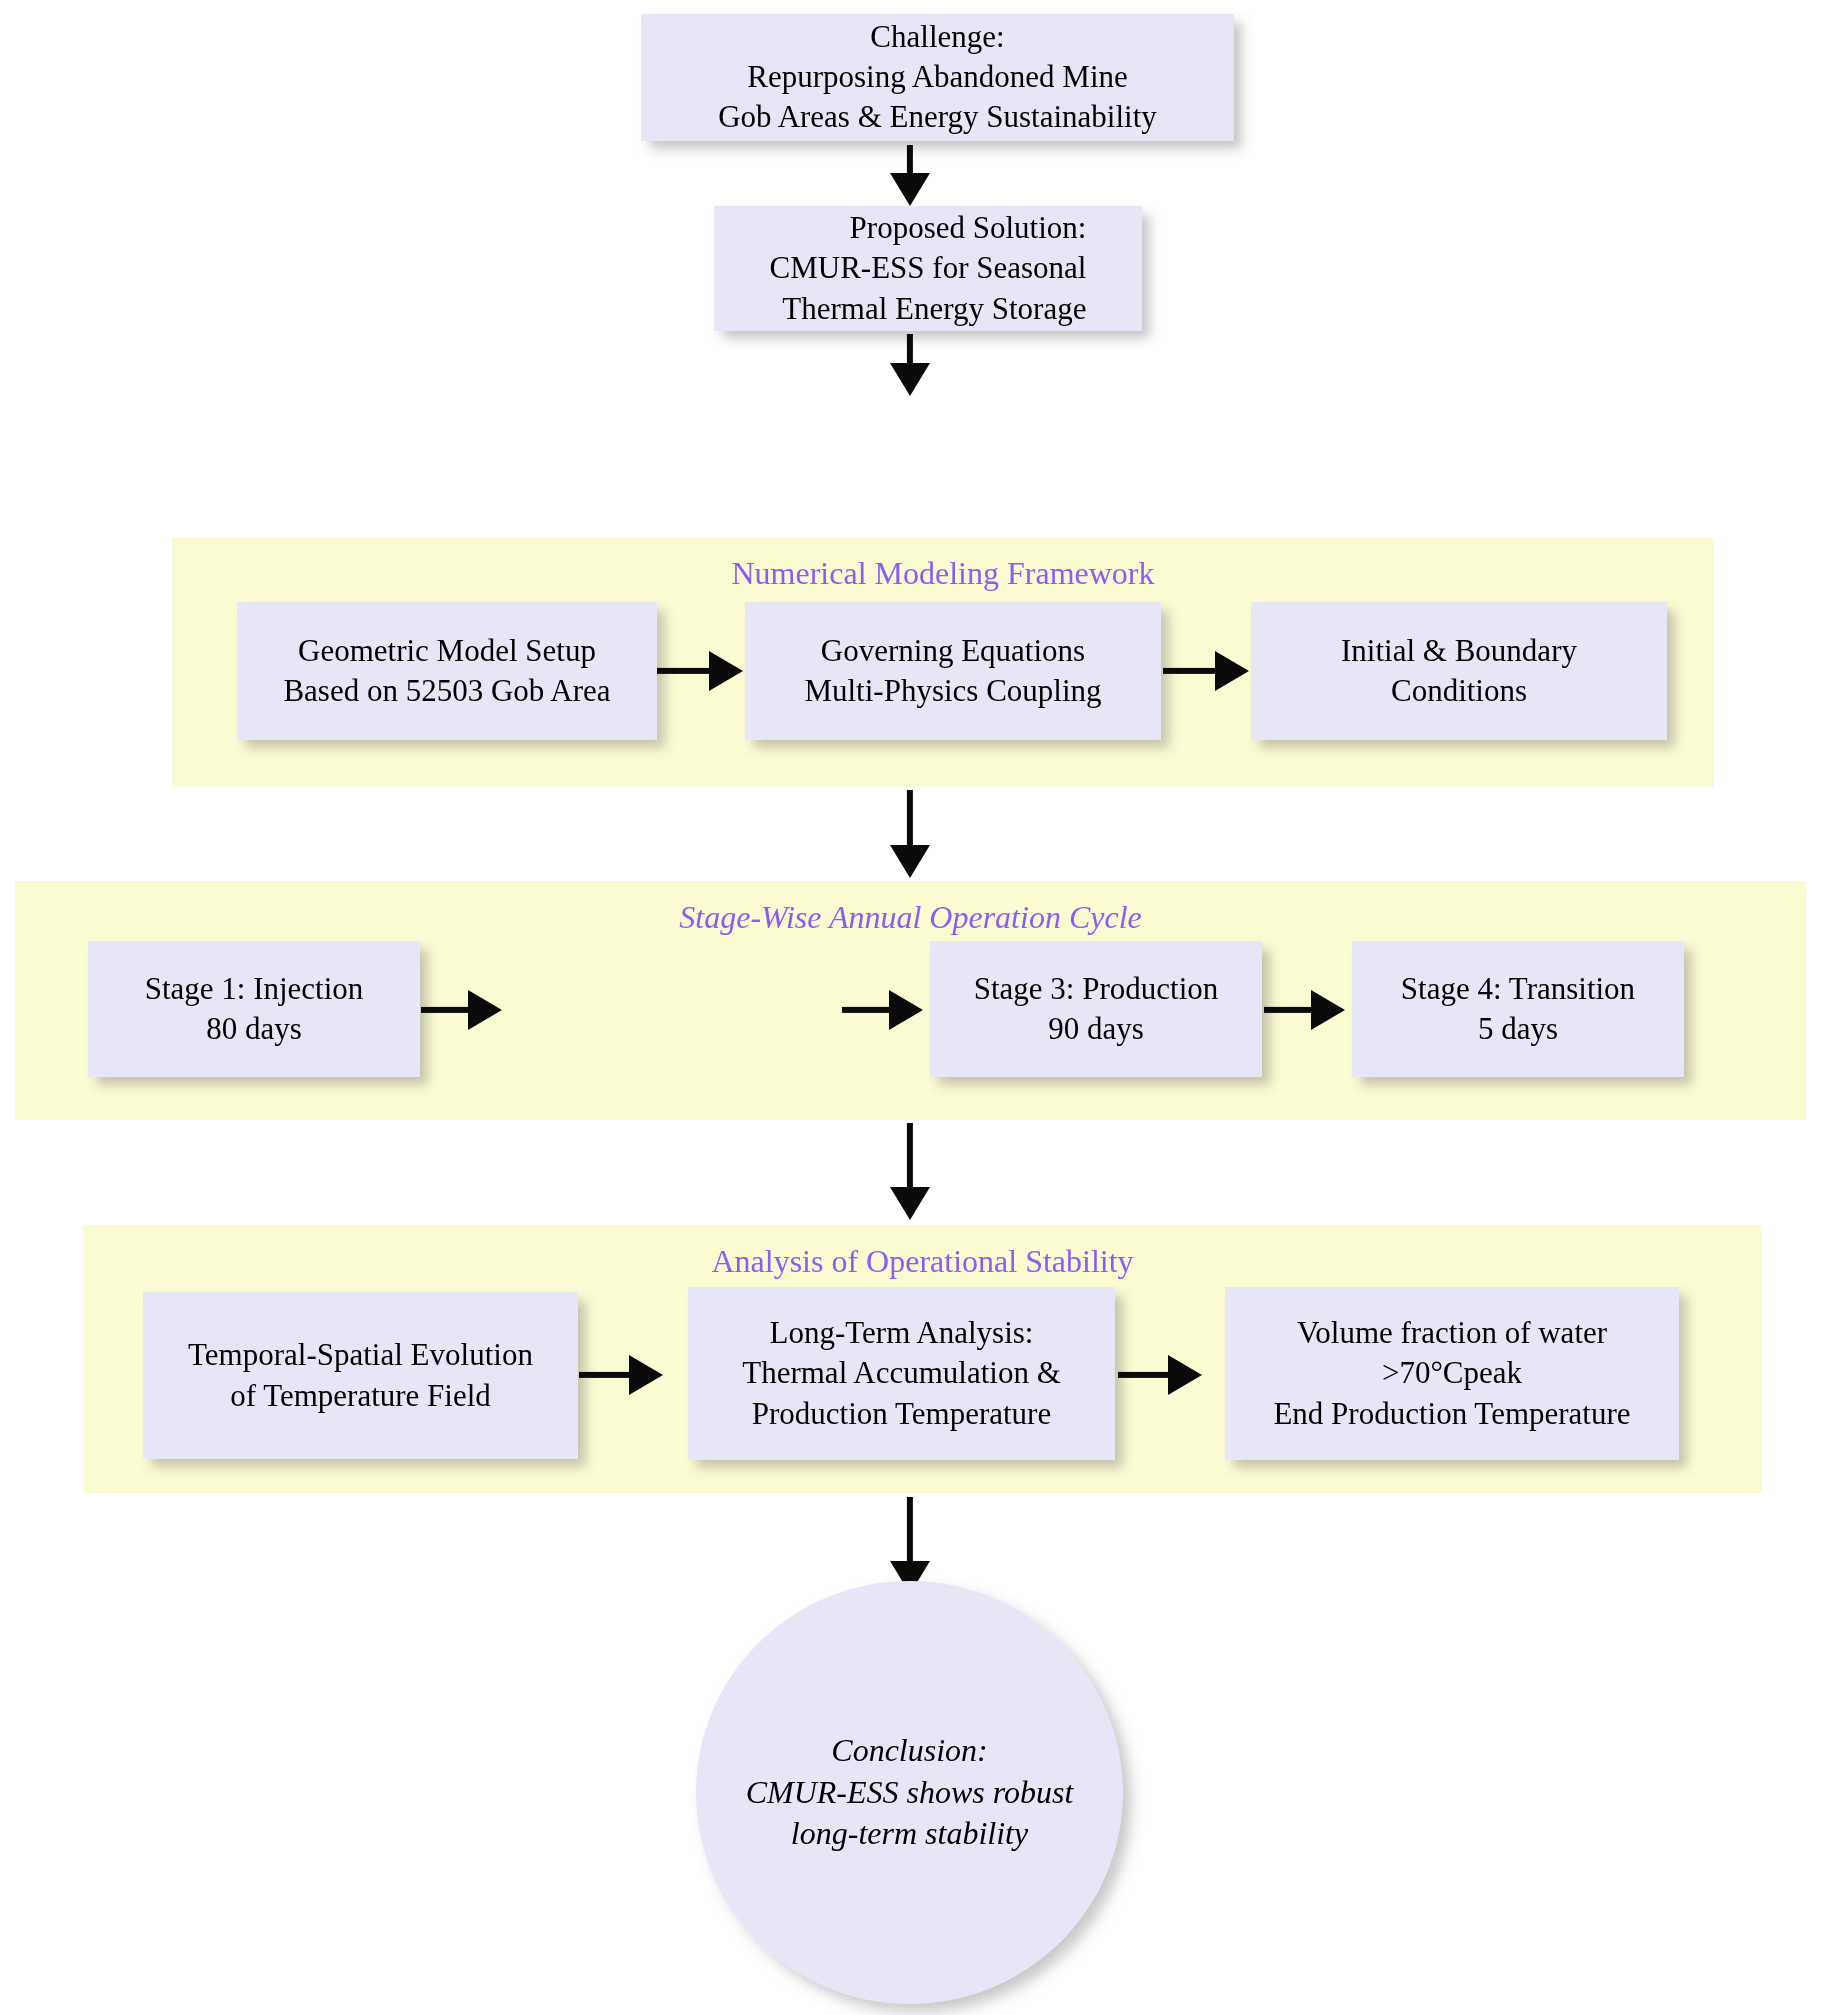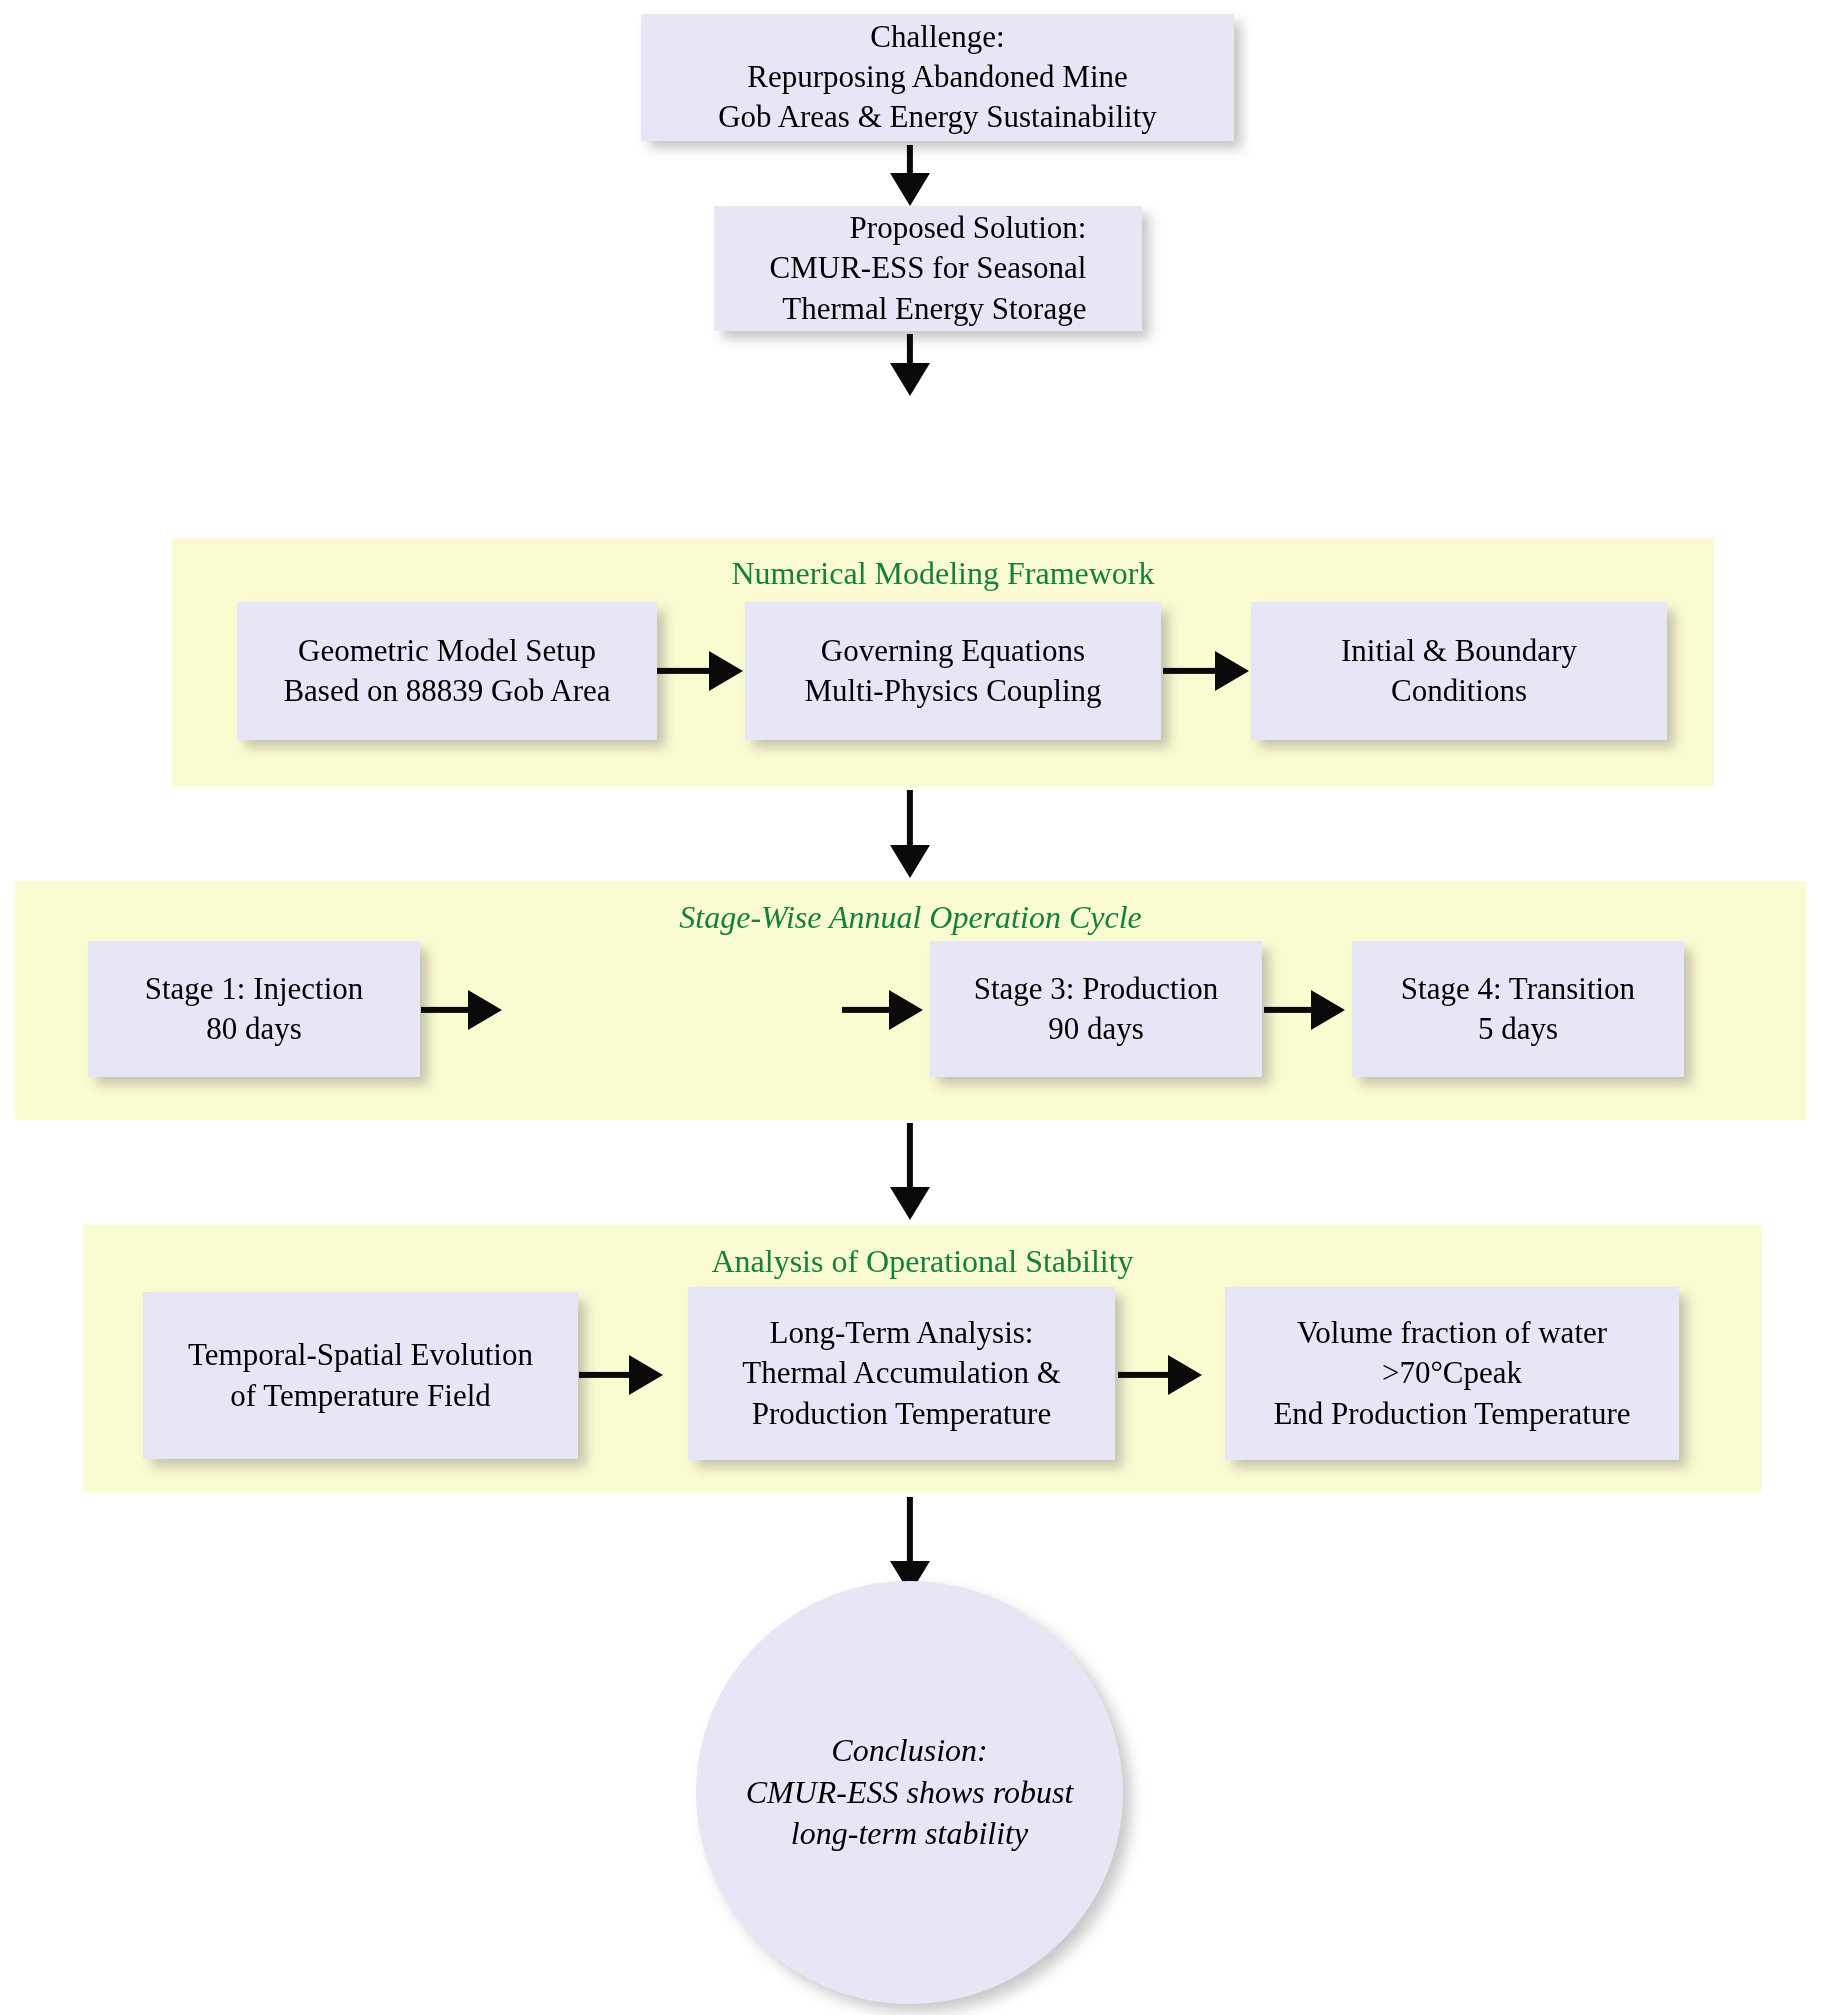--- a/index.html
+++ b/index.html
@@ -22,21 +22,21 @@
     background:#FBFBD2;
     box-sizing:border-box;
   }
   .band-title{
     position:absolute;
     left:0;
     width:100%;
     text-align:center;
     font-size:32px;
     line-height:1.1;
-    color:#15803d;
+    color:#8b5cf6;
     white-space:nowrap;
   }
 
   
   .node{
     position:absolute;
     background:#E6E6F7;
     box-sizing:border-box;
     display:flex;
     align-items:center;
@@ -127,21 +127,21 @@
     <div class="stem" style="height:33px;"></div>
     <div class="head" style="top:29px;"></div>
   </div>
 
   <div class="band" style="left:172px;top:538px;width:1542px;height:249px;">
     <div class="band-title" style="top:18px;">Numerical Modeling Framework</div>
   </div>
 
   <div class="node" style="left:237px;top:602px;width:420px;height:138px;">
     <span class="lines">Geometric Model Setup
-Based on 88839 Gob Area</span>
+Based on 52503 Gob Area</span>
   </div>
 
   <div class="arrow-h" style="left:657px;top:671px;width:86px;">
     <div class="stem" style="width:55px;"></div>
     <div class="head" style="left:52px;"></div>
   </div>
 
   <div class="node" style="left:745px;top:602px;width:416px;height:138px;">
     <span class="lines">Governing Equations
 Multi-Physics Coupling</span>

